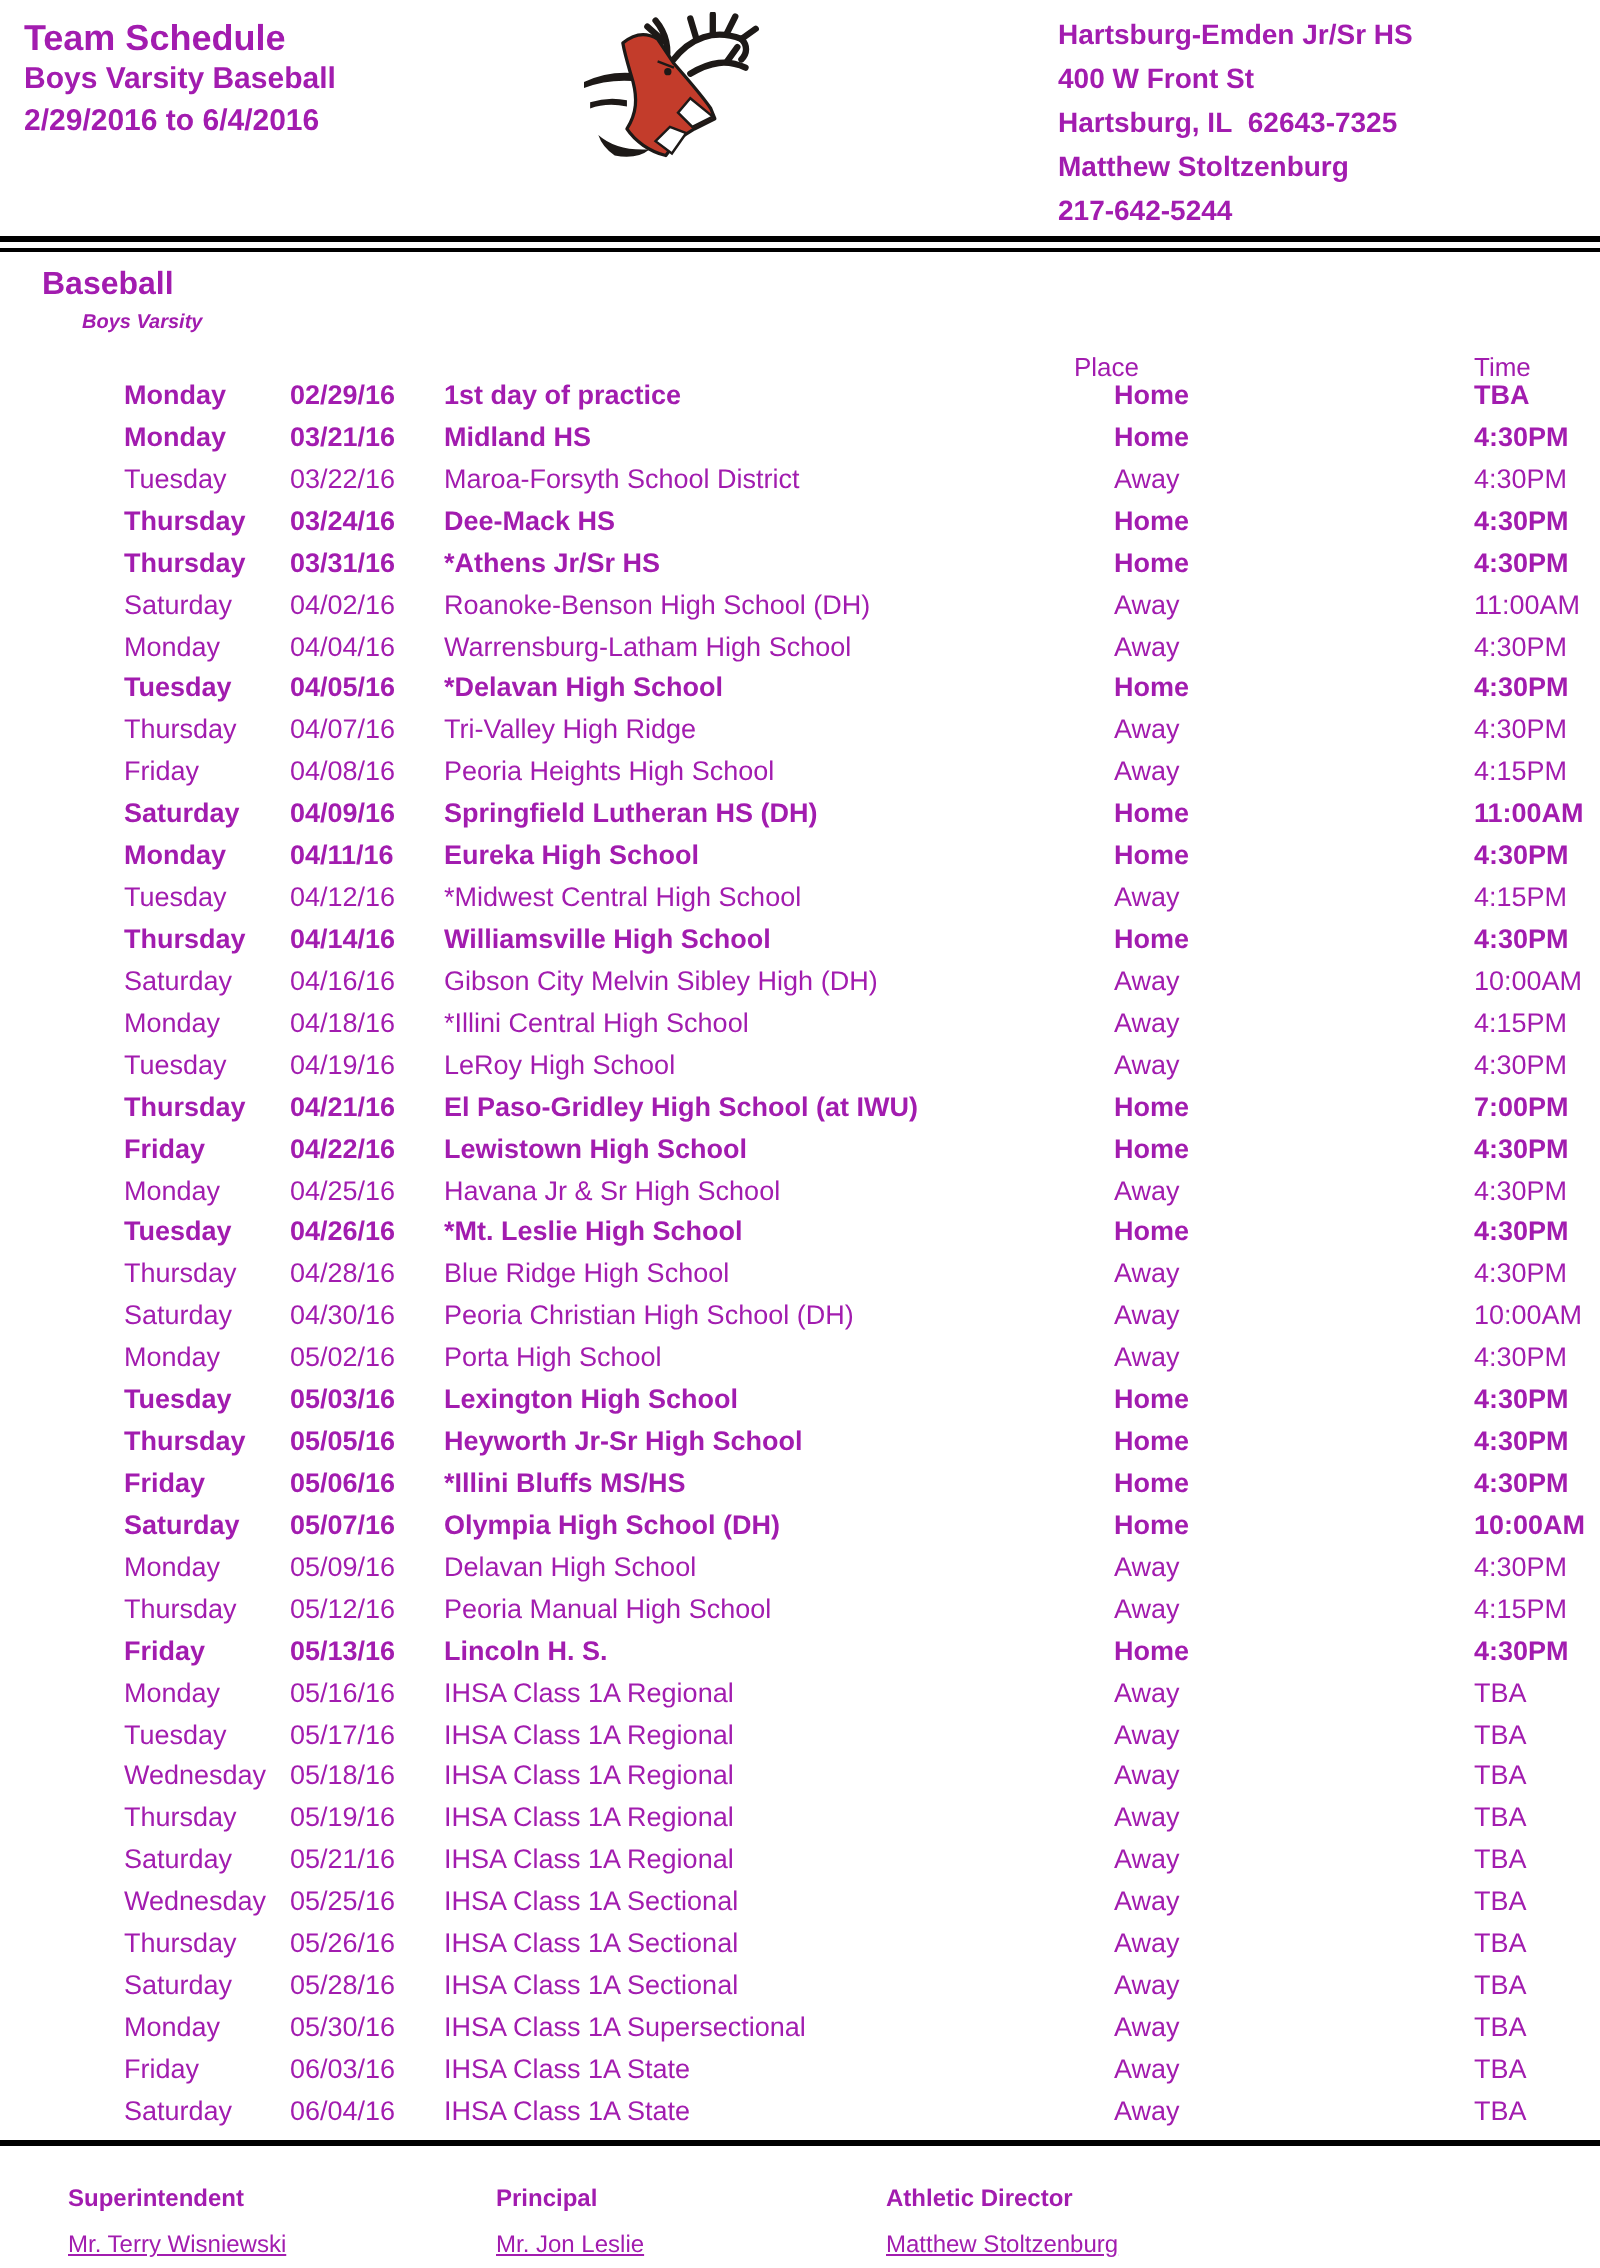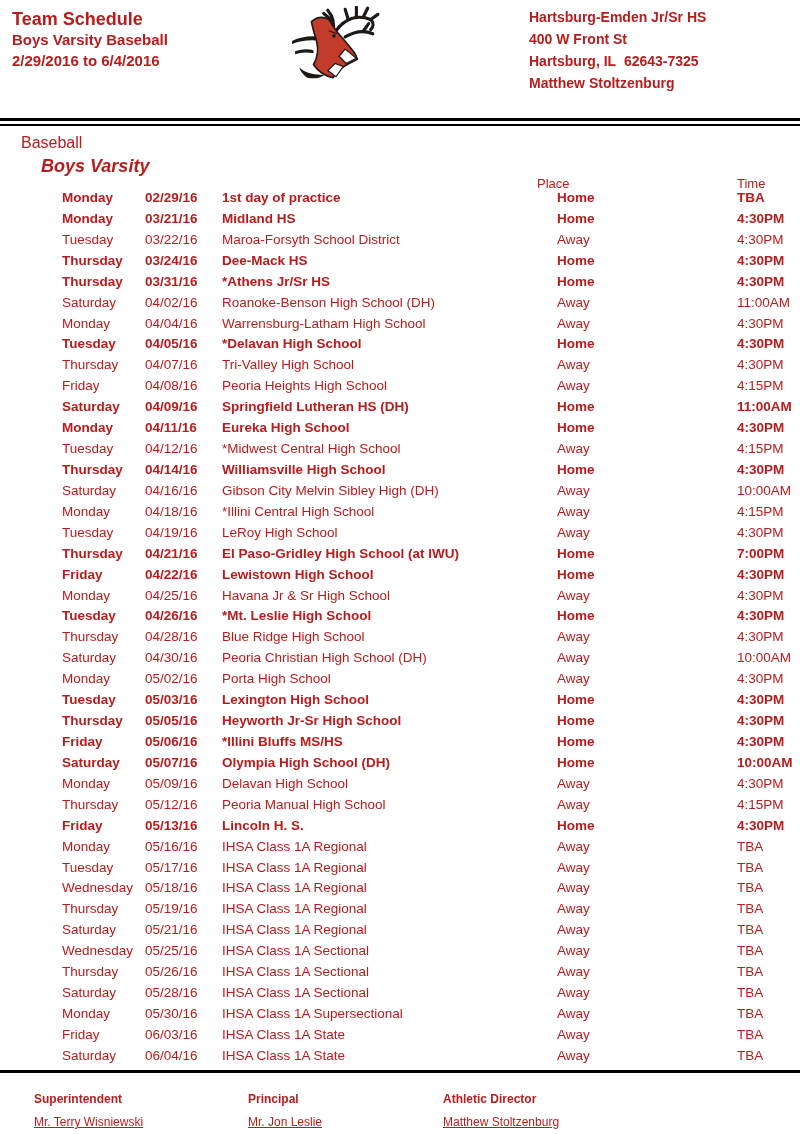--- a/index.html
+++ b/index.html
@@ -1,38 +1,38 @@
 <!DOCTYPE html>
 <html><head>
 <meta charset="utf-8">
 <style>
   html,body { margin:0; padding:0; background:#fff; }
   .page {
     position:relative; width:800px; height:1134px; background:#ffffff;
-    font-family:"Liberation Sans","DejaVu Sans",sans-serif; color:#b91c1c;
+    font-family:"Liberation Sans","DejaVu Sans",sans-serif; color:#a21caf;
     overflow:hidden;
   }
 
   
   .header-left { position:absolute; left:12px; top:8px; }
   .hl-title { font-size:18px; font-weight:bold; line-height:22px; }
   .hl-sub   { font-size:15px; font-weight:bold; line-height:20px; }
   .hl-range { font-size:15px; font-weight:bold; line-height:20px; margin-top:1px; }
 
   .logo { position:absolute; left:292px; top:6px; }
 
   .header-right { position:absolute; left:529px; top:6px; font-size:14px; font-weight:bold; line-height:22px; white-space:nowrap; }
 
   .rule-double {
     position:absolute; left:0; top:118px; width:800px; height:3px;
     border-top:3px solid #000; border-bottom:2px solid #000; box-sizing:content-box;
   }
 
-  .sport-heading { position:absolute; left:21px; top:134px; font-size:16px; font-weight:normal; }
-  .team-heading  { position:absolute; left:41px; top:156px; font-size:18px; font-weight:bold; font-style:italic; }
+  .sport-heading { position:absolute; left:21px; top:134px; font-size:16px; font-weight:bold; }
+  .team-heading  { position:absolute; left:41px; top:156px; font-size:10px; font-weight:bold; font-style:italic; }
 
   
   .col-header { position:absolute; top:176px; font-size:13px; font-weight:normal; }
   .ch-place { left:537px; }
   .ch-time  { left:737px; }
 
   .rows { position:absolute; left:0; top:188px; width:800px; }
   .row  { position:relative; height:20.93px; line-height:20.93px; font-size:13.5px; white-space:nowrap; }
   .row.home { font-weight:bold; }
   .row span { position:absolute; top:0; }
@@ -91,20 +91,21 @@
       <circle cx="41" cy="29" r="1.8" fill="#1d1917"></circle>
       <path d="M36 24 L44 27" stroke="#1d1917" stroke-width="1.2"></path>
     </svg>
   </div>
 
   <div class="header-right">
     <div>Hartsburg-Emden Jr/Sr HS</div>
     <div>400 W Front St</div>
     <div>Hartsburg, IL&nbsp; 62643-7325</div>
     <div>Matthew Stoltzenburg</div>
+    <div>217-642-5244</div>
   </div>
 
   <div class="rule-double"></div>
 
   <div class="sport-heading">Baseball</div>
   <div class="team-heading">Boys Varsity</div>
 
   <div class="col-header ch-place">Place</div>
   <div class="col-header ch-time">Time</div>
 
@@ -169,21 +170,21 @@
       <span class="c-day">Tuesday</span>
       <span class="c-date">04/05/16</span>
       <span class="c-opp">*Delavan High School</span>
       <span class="c-place">Home</span>
       <span class="c-time">4:30PM</span>
     </div>
 
     <div class="row">
       <span class="c-day">Thursday</span>
       <span class="c-date">04/07/16</span>
-      <span class="c-opp">Tri-Valley High School</span>
+      <span class="c-opp">Tri-Valley High Ridge</span>
       <span class="c-place">Away</span>
       <span class="c-time">4:30PM</span>
     </div>
 
     <div class="row">
       <span class="c-day">Friday</span>
       <span class="c-date">04/08/16</span>
       <span class="c-opp">Peoria Heights High School</span>
       <span class="c-place">Away</span>
       <span class="c-time">4:15PM</span>

